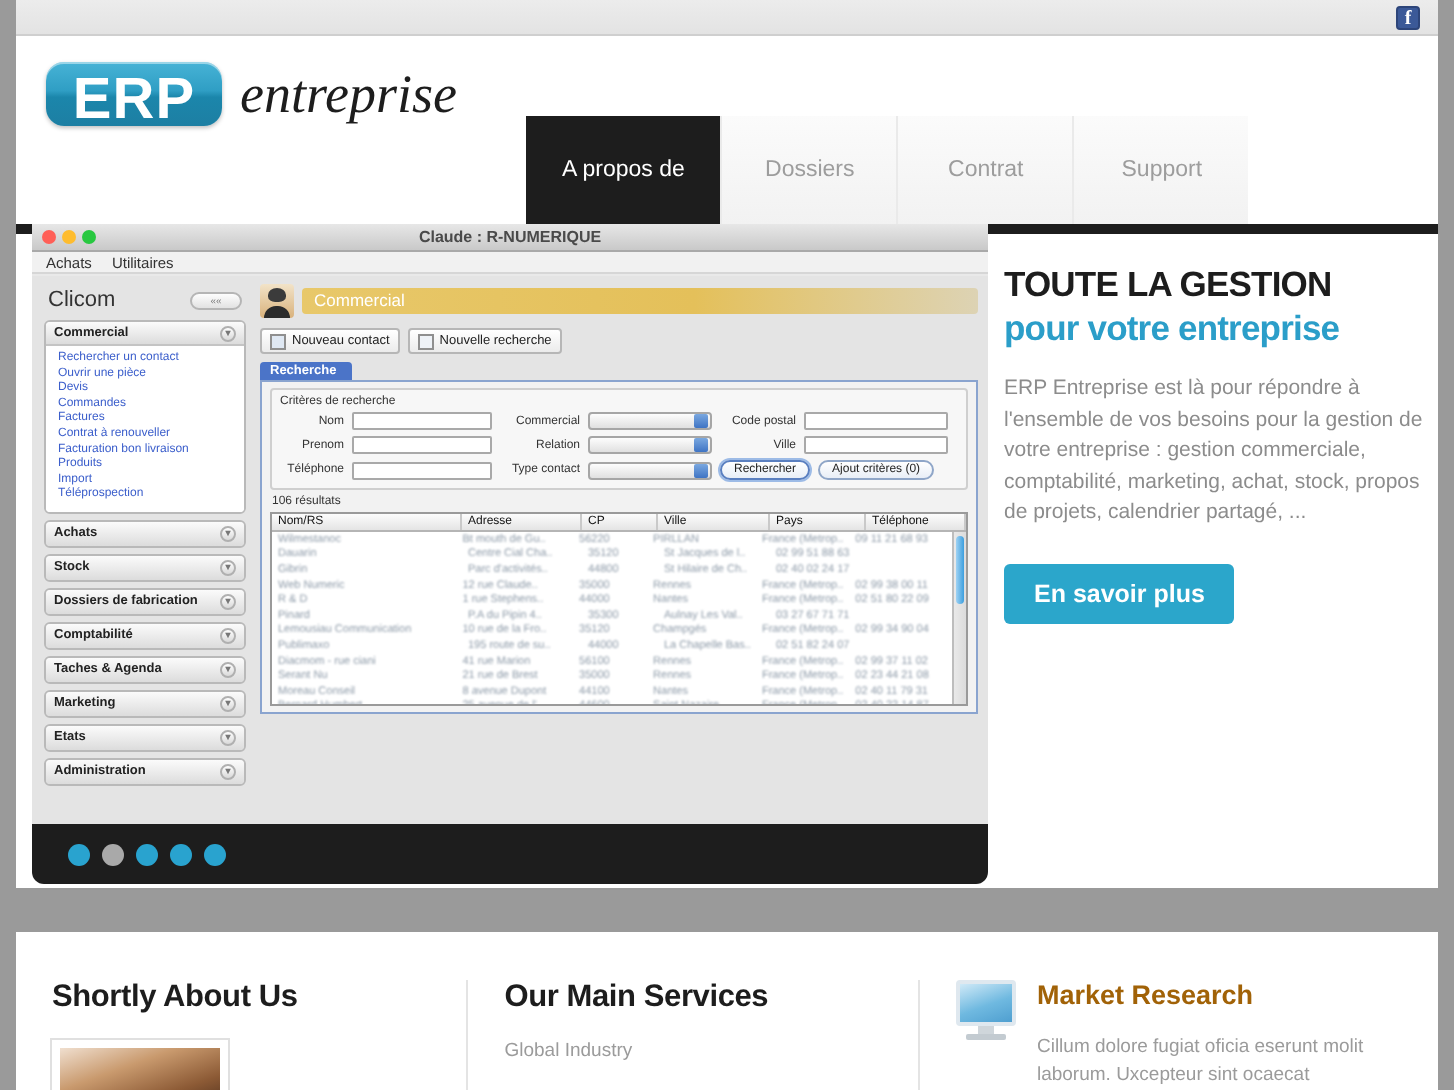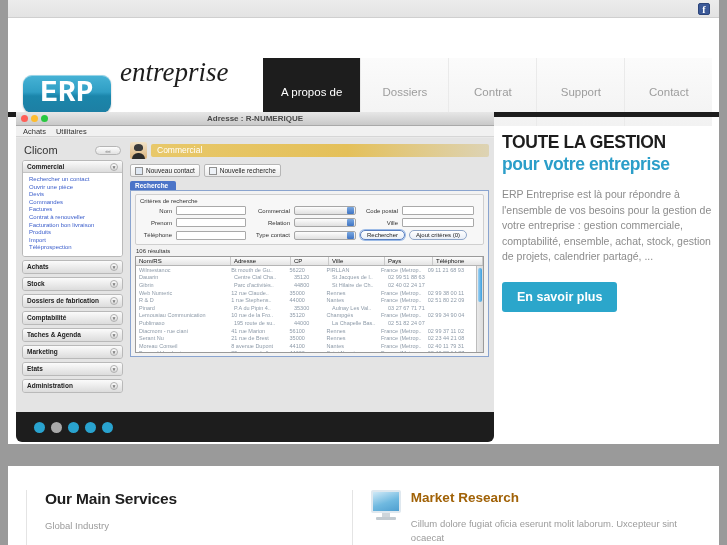--- a/index.html
+++ b/index.html
@@ -40,36 +40,35 @@
     background:#fff; overflow:hidden;
   }
 
   
   .header{ position:relative; height:70px; }
   .logo{
     position:absolute; left:15px; top:13px;
     display:flex; align-items:center;
   }
   .logo-badge{
-    width:88px; height:38px; border-radius:9px;
+    width:88px; height:32px; border-radius:9px;
     background:linear-gradient(180deg,#47b3d6 0%,#2f9ec4 45%,#1b86ab 55%,#1d7fa3 100%);
     box-shadow:inset 0 1px 0 rgba(255,255,255,.45), 0 1px 2px rgba(0,0,0,.25);
     color:#fff; font-weight:bold; font-size:29px; letter-spacing:.5px;
     line-height:38px; text-align:center;
-    font-family:Liberation Mono, monospace;
-    margin-top:44px;
+    font-family:Liberation Sans, sans-serif;
   }
   .logo-word{
     margin-left:9px; font-family:"Liberation Serif", serif;
     font-style:italic; font-size:27px; color:#1d1d1d;
   }
 
   .nav{ position:absolute; left:255px; top:40px; right:0; height:54px; display:flex; }
   .nav-item{
-    height:68px; padding:6px 18px; min-width:88px;
+    height:54px; padding:6px 18px; min-width:88px;
     display:flex; align-items:center; justify-content:center;
     font-size:11.5px; color:#9d9d9d;
     background:linear-gradient(#fbfbfb,#f2f2f2);
     border-left:1px solid #eaeaea;
     cursor:pointer; white-space:nowrap;
   }
   .nav-item:first-child{ border-left:none; }
   .nav-item.active{
     background:#1d1d1d; color:#fff; border-left:none;
   }
@@ -297,38 +296,37 @@
       <div class="logo">
         <div class="logo-badge">ERP</div>
         <div class="logo-word">entreprise</div>
       </div>
 
       <div class="nav">
         <div class="nav-item active">A propos de</div>
         <div class="nav-item">Dossiers</div>
         <div class="nav-item">Contrat</div>
         <div class="nav-item">Support</div>
-        <div class="nav-item">Contact</div>
       </div>
       <div class="nav-rule"></div>
     </div>
 
     <div class="hero-body">
 
       <div class="slider">
 
         <div class="appwin">
 
           <div class="titlebar">
             <div class="lights">
               <i class="l-red"></i>
               <i class="l-yel"></i>
               <i class="l-grn"></i>
             </div>
-            <div class="win-title">Adresse : R-NUMERIQUE</div>
+            <div class="win-title">Claude : R-NUMERIQUE</div>
           </div>
 
           <div class="menubar">
             <span>Achats</span>
             <span>Utilitaires</span>
           </div>
 
           <div class="appbody">
 
             <div class="app-side">
@@ -582,30 +580,34 @@
           <span class="dot off"></span>
           <span class="dot"></span>
           <span class="dot"></span>
           <span class="dot"></span>
         </div>
       </div>
 
       <div class="copy">
         <div class="h-line1">TOUTE LA GESTION</div>
         <div class="h-line2">pour votre entreprise</div>
-        <div class="h-para">ERP Entreprise est là pour répondre à l'ensemble de vos besoins pour la gestion de votre entreprise : gestion commerciale, comptabilité, ensemble, achat, stock, gestion de projets, calendrier partagé, ...</div>
+        <div class="h-para">ERP Entreprise est là pour répondre à l'ensemble de vos besoins pour la gestion de votre entreprise : gestion commerciale, comptabilité, marketing, achat, stock, propos de projets, calendrier partagé, ...</div>
         <button class="cta">En savoir plus</button>
       </div>
 
     </div>
   </div>
 
   <div class="band"></div>
 
   <div class="bottom">
+    <div class="col">
+      <div class="col-title">Shortly About Us</div>
+      <div class="thumb"></div>
+    </div>
 
     <div class="col mid">
       <div class="col-title">Our Main Services</div>
       <div class="col-body">Global Industry</div>
     </div>
 
     <div class="col right">
       <div class="svc">
         <div class="mon">
           <div class="mon-screen"></div>

